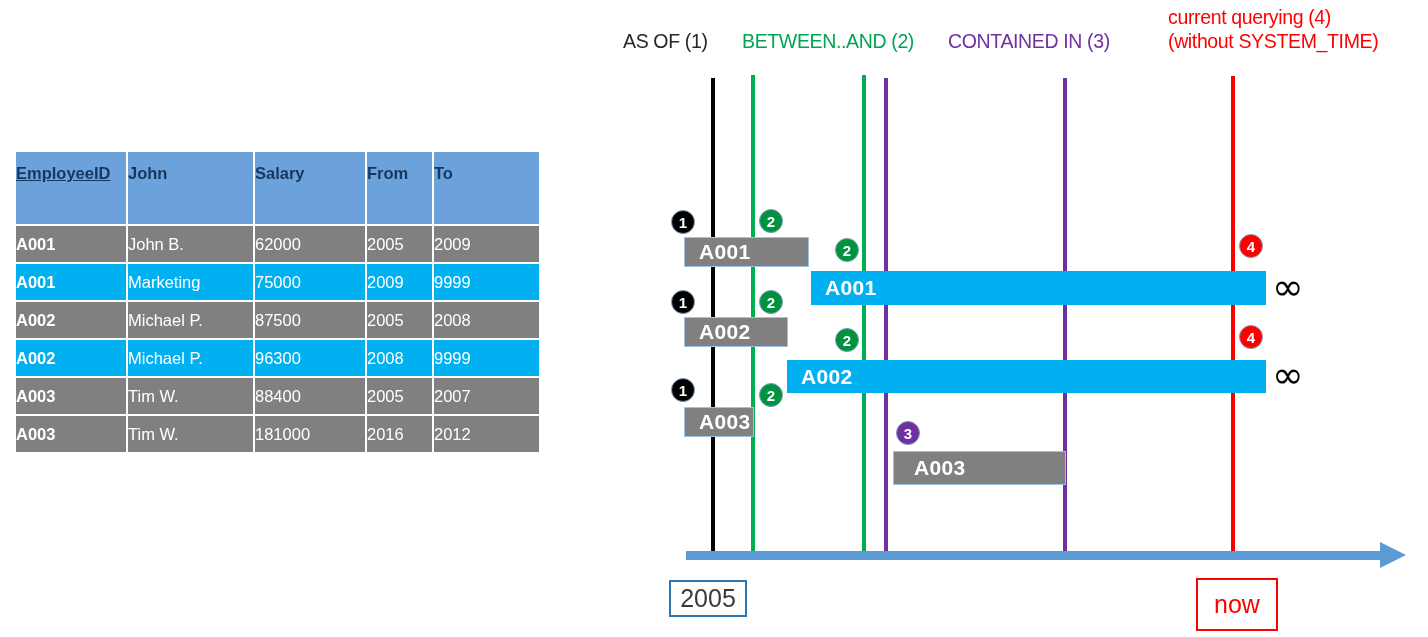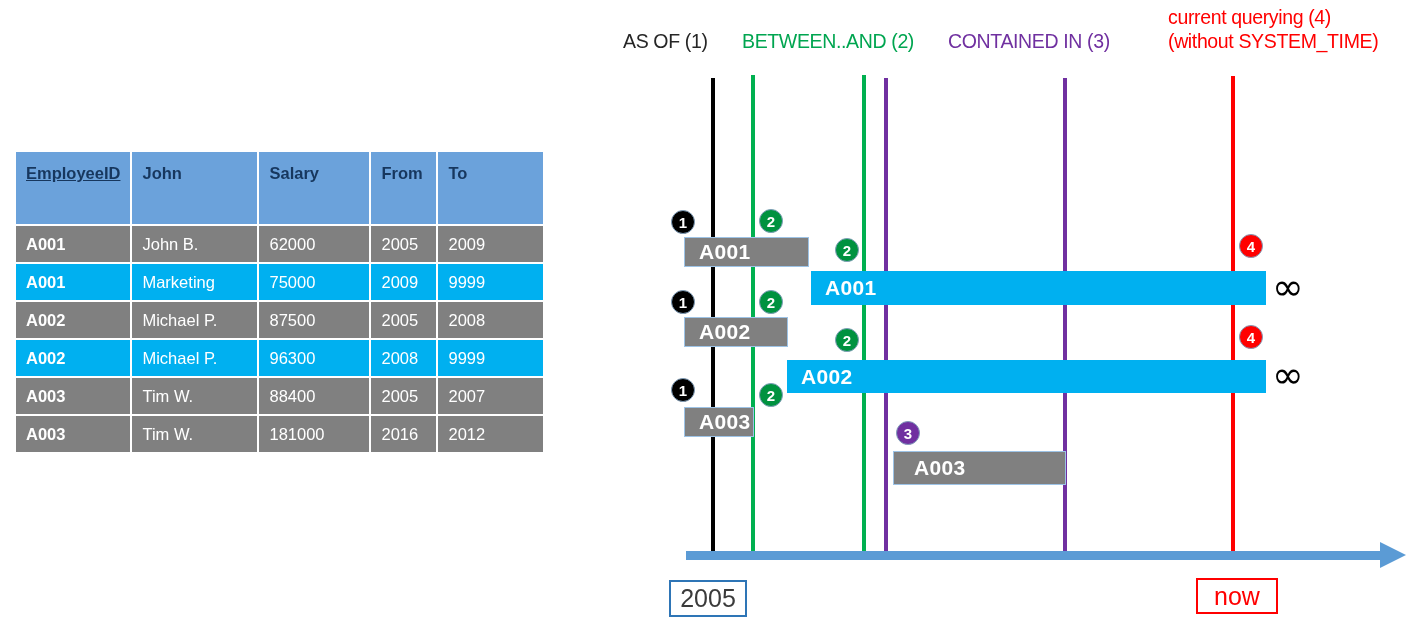--- a/index.html
+++ b/index.html
@@ -9,21 +9,21 @@
     -webkit-font-smoothing:antialiased;
   }
 
   
   #emp-table{
     position:absolute;left:14px;top:150px;
     border-collapse:separate;border-spacing:2px;
     table-layout:fixed;
   }
   #emp-table th,#emp-table td{
-    padding:0 10px;
+    padding:0 0;
     font-size:16.5px;
     color:#ffffff;
     text-align:left;
     vertical-align:middle;
     white-space:nowrap;
     overflow:hidden;
   }
   #emp-table th{
     background:#6BA2DB;
     color:#17375E;
@@ -108,21 +108,21 @@
   }
 
   .tag-box{
     position:absolute;
     display:flex;align-items:center;justify-content:center;
     font-size:25px;
     background:#ffffff;
     box-sizing:border-box;
   }
   #tag-2005{ left:669px;top:580px;width:78px;height:37px;border:2px solid #2E75B6;color:#3B3B3B; }
-  #tag-now{ left:1196px;top:578px;width:82px;height:36px;border:2px solid #FF0000;color:#FF0000; }
+  #tag-now{ left:1196px;top:578px;width:82px;height:53px;border:2px solid #FF0000;color:#FF0000; }
 
   #axis-caption{
     position:absolute;left:838px;top:577px;
     font-size:30px;color:#0D0D0D;white-space:nowrap;
     letter-spacing:-0.2px;
   }
 </style>
 </head>
 <body>
 

